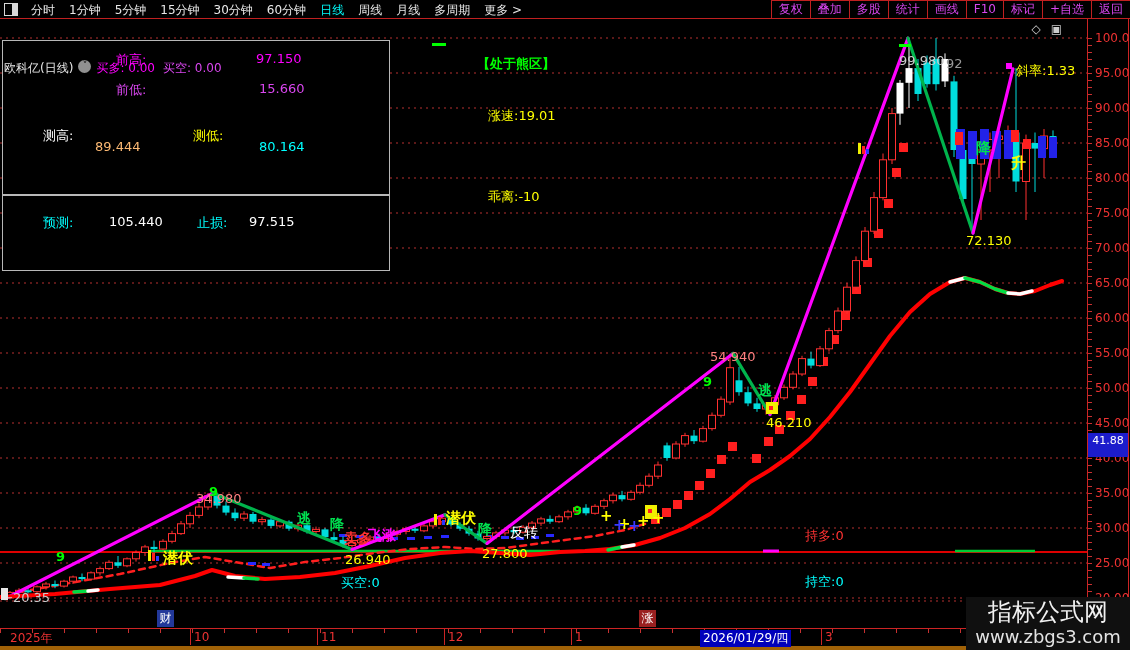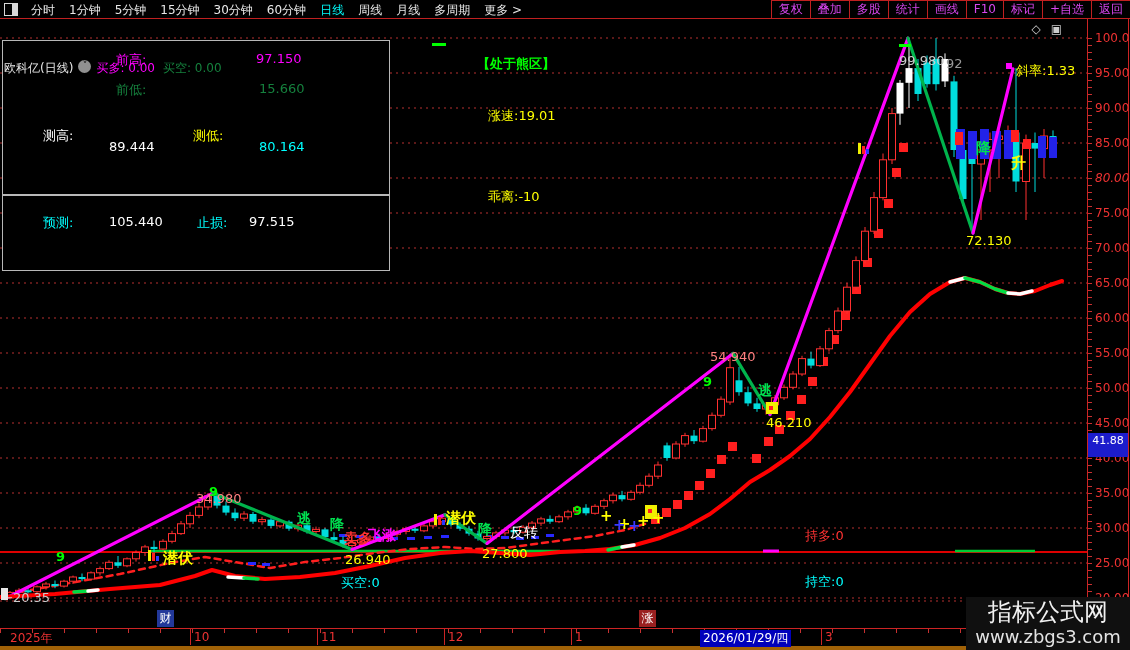--- a/index.html
+++ b/index.html
@@ -13,21 +13,21 @@
   .tb-item{color:#e8e8e8;font-size:12px;line-height:18px;margin:0 7px;white-space:nowrap;cursor:default;}
   .tb-item.active{color:#00ffff;}
   #tb-right{margin-left:auto;display:flex;height:18px;}
   .tb-cell{color:#d946ef;font-size:12px;line-height:16px;padding:0 7px;border:1px solid #c02020;
            border-bottom:none;margin-right:-1px;white-space:nowrap;}
   
   #stockbar{position:absolute;top:20px;left:0;width:981px;height:17px;z-index:20;display:flex;align-items:flex-start;margin-top:40px;}
   #stock-name{color:#e8e8e8;font-size:12px;margin-left:4px;}
   #drop-circle{display:inline-block;width:13px;height:13px;border-radius:50%;background:#909090;color:#111;
                font-size:10px;line-height:12px;text-align:center;margin:0 5px;}
-  .magenta{color:#ff00ff;} .green{color:#15803d;} .cyan{color:#00ffff;} .white{color:#fff;}
+  .magenta{color:#ff00ff;} .green{color:#d946ef;} .cyan{color:#00ffff;} .white{color:#fff;}
   #stockbar .pair{font-size:12px;margin-right:8px;}
   #pane-icons{position:absolute;top:22px;right:58px;z-index:21;color:#cccccc;font-size:12px;letter-spacing:10px;}
   
   #info-panel{position:absolute;left:2px;top:40px;width:386px;height:229px;background:#000;
               border:1px solid #b8b8b8;z-index:15;}
   #info-divider{position:absolute;left:0;right:0;top:153px;height:2px;background:#b8b8b8;}
   .ip{position:absolute;font-size:13px;white-space:nowrap;}
   
   #chart-svg{position:absolute;left:0;top:0;z-index:3;}
   
@@ -467,38 +467,38 @@
     <text x="573" y="514.66" fill="#00ff00" font-size="13" font-weight="bold">9</text>
     <text x="703" y="385.66" fill="#00ff00" font-size="13" font-weight="bold">9</text>
   </svg>
 
 <div id="info-panel">
   <span class="ip magenta" style="left:113px;top:10px">前高:</span>
   <span class="ip magenta" style="left:253px;top:10px">97.150</span>
   <span class="ip green" style="left:113px;top:40px">前低:</span>
   <span class="ip green" style="left:256px;top:40px">15.660</span>
   <span class="ip white" style="left:40px;top:86px">测高:</span>
-  <span class="ip" style="left:106px;top:98px;color:#ffffff">89.444</span>
+  <span class="ip" style="left:92px;top:98px;color:#fdba74">89.444</span>
   <span class="ip" style="left:190px;top:86px;color:#ffff00">测低:</span>
   <span class="ip cyan" style="left:256px;top:98px">80.164</span>
   <div id="info-divider"></div>
   <span class="ip cyan" style="left:40px;top:173px">预测:</span>
   <span class="ip white" style="left:106px;top:173px">105.440</span>
   <span class="ip cyan" style="left:194px;top:173px">止损:</span>
   <span class="ip white" style="left:246px;top:173px">97.515</span>
 </div>
 
 <div id="y-axis">
     <div id="y-ticks"></div>
     <div id="y-axis-right"></div>
     <div class="y-lab" style="top: 12px;">100.00</div>
     <div class="y-lab" style="top: 47px;">95.00</div>
     <div class="y-lab" style="top: 82px;">90.00</div>
     <div class="y-lab" style="top: 117px;">85.00</div>
-    <div class="y-lab" style="top: 152px; font-style: italic;">80.00</div>
+    <div class="y-lab" style="top: 152px;">80.00</div>
     <div class="y-lab" style="top: 187px;">75.00</div>
     <div class="y-lab" style="top: 222px;">70.00</div>
     <div class="y-lab" style="top: 257px;">65.00</div>
     <div class="y-lab" style="top: 292px;">60.00</div>
     <div class="y-lab" style="top: 327px;">55.00</div>
     <div class="y-lab" style="top: 362px;">50.00</div>
     <div class="y-lab" style="top: 397px;">45.00</div>
     <div class="y-lab" style="top: 432px;">40.00</div>
     <div class="y-lab" style="top: 467px;">35.00</div>
     <div class="y-lab" style="top: 502px;">30.00</div>

